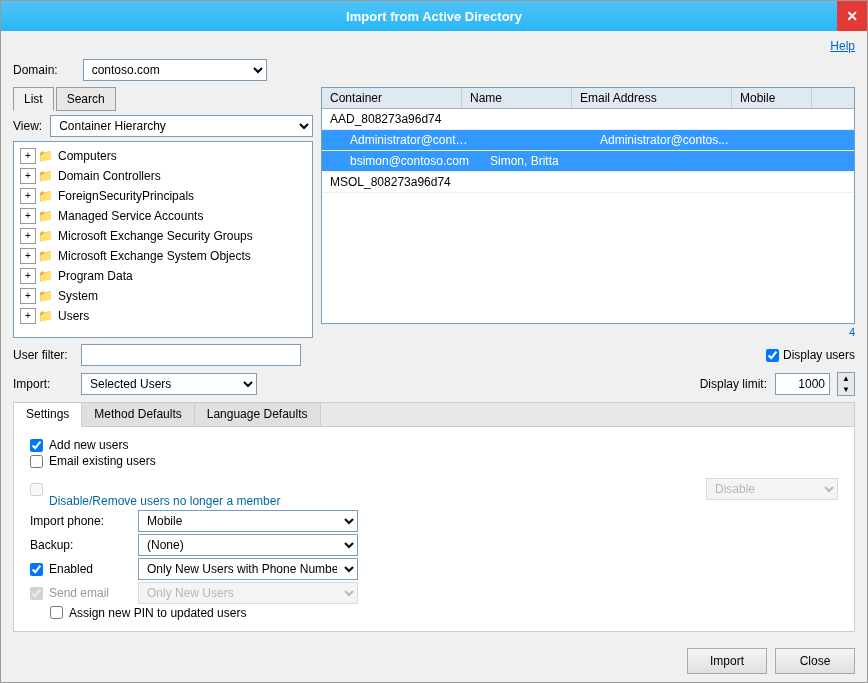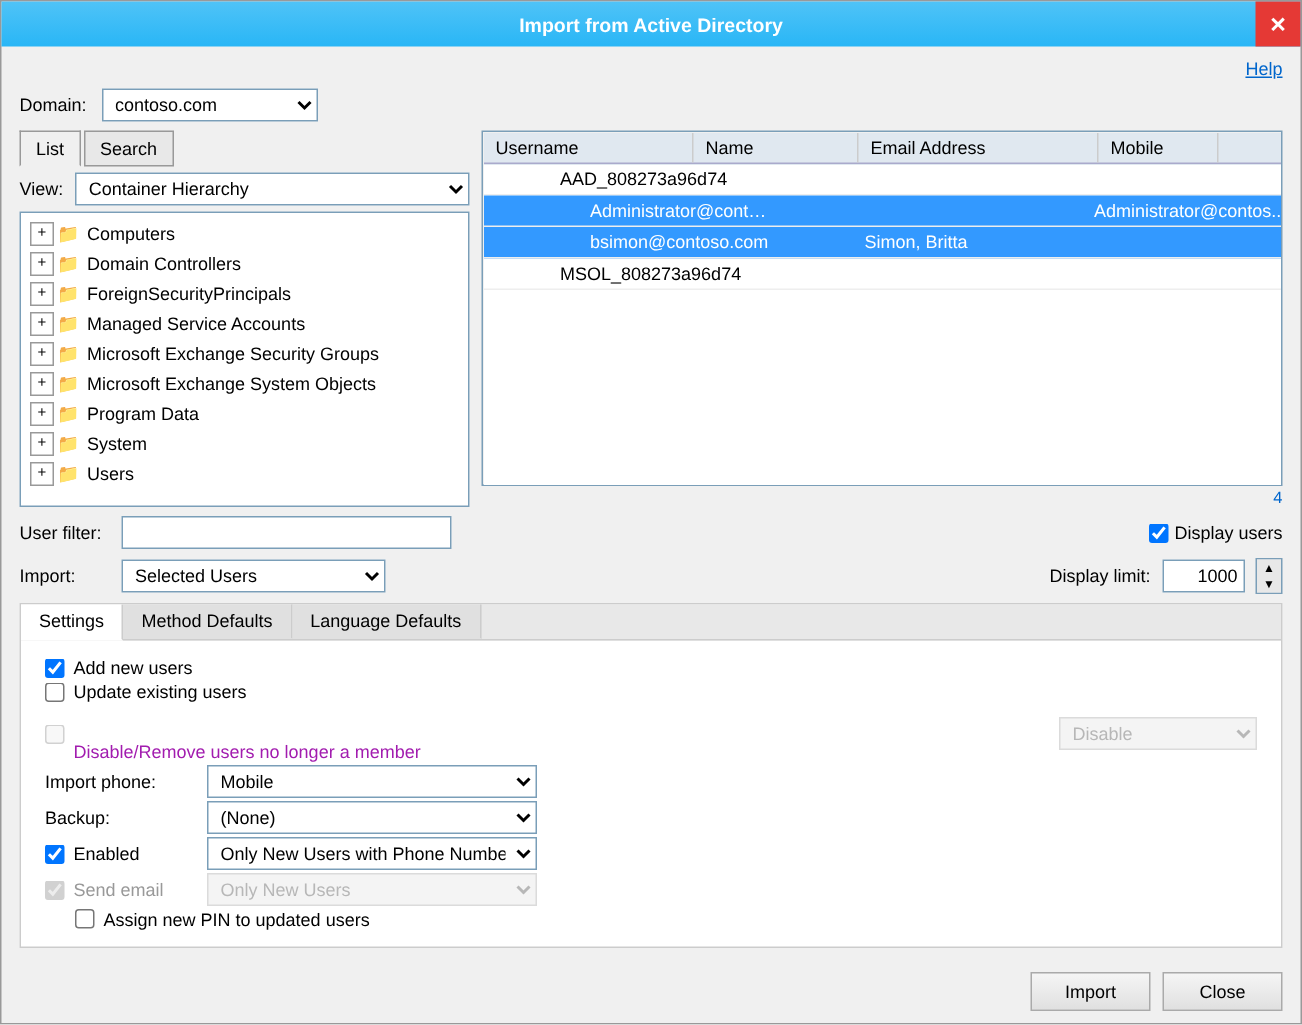--- a/index.html
+++ b/index.html
@@ -61,31 +61,31 @@
       color: #0066cc;
       text-decoration: underline;
       cursor: pointer;
       font-size: 12px;
       flex-shrink: 0;
     }
 
     .domain-row {
       display: flex;
       align-items: center;
-      gap: 10px;
+      gap: 25px;
       flex-shrink: 0;
     }
 
     .domain-label {
       font-size: 12px;
       white-space: nowrap;
     }
 
     .domain-select {
-      width: 144px;
+      width: 184px;
       height: 22px;
       font-size: 12px;
       border: 1px solid #7a9eb8;
       background: white;
       padding: 0 4px;
     }
 
     .main-content {
       display: flex;
       gap: 8px;
@@ -229,21 +229,20 @@
     }
     .table-row.selected { background: #3399ff; color: white; padding-left: 20px; }
 
     .table-cell {
       padding: 3px 8px;
       font-size: 12px;
       overflow: hidden;
       text-overflow: ellipsis;
       white-space: nowrap;
       flex-shrink: 0;
-      margin-left: 43px;
     }
 
     .page-num {
       text-align: right;
       font-size: 11px;
       color: #0066cc;
       margin-top: 2px;
     }
 
     .filter-row {
@@ -519,21 +518,21 @@
             <span class="tree-expander">+</span>
             <span class="tree-icon">📁</span>
             <span>Users</span>
           </div>
         </div>
       </div>
 
       <div class="right-panel">
         <div class="user-table">
           <div class="table-header">
-            <div class="table-col col-username">Username</div>
+            <div class="table-col col-username">Container</div>
             <div class="table-col col-name">Name</div>
             <div class="table-col col-email">Email Address</div>
             <div class="table-col col-mobile">Mobile</div>
           </div>
 
           <div class="table-row">
             <div class="table-cell col-username">AAD_808273a96d74</div>
             <div class="table-cell col-name"></div>
             <div class="table-cell col-email"></div>
             <div class="table-cell col-mobile"></div>
@@ -598,26 +597,26 @@
       </div>
       <div class="settings-content">
 
         <div class="check-row">
           <input type="checkbox" checked="" style="">
           <span>Add new users</span>
         </div>
 
         <div class="check-row">
           <input type="checkbox" style="">
-          <span>Update existing users</span>
+          <span>Email existing users</span>
         </div>
 
         <div class="check-row disabled">
           <input type="checkbox" disabled="" style="">
-          <span style="color:#a21caf;flex:1;margin-top:24px;">Disable/Remove users no longer a member</span>
+          <span style="color:#0369a1;flex:1;margin-top:24px;">Disable/Remove users no longer a member</span>
           <select class="form-select disabled" disabled="" style="width:132px;">
             <option>Disable</option>
             <option>Remove</option>
           </select>
         </div>
 
         <div class="form-row">
           <span class="form-row-label">Import phone:</span>
           <select class="form-select">
             <option>Mobile</option>

